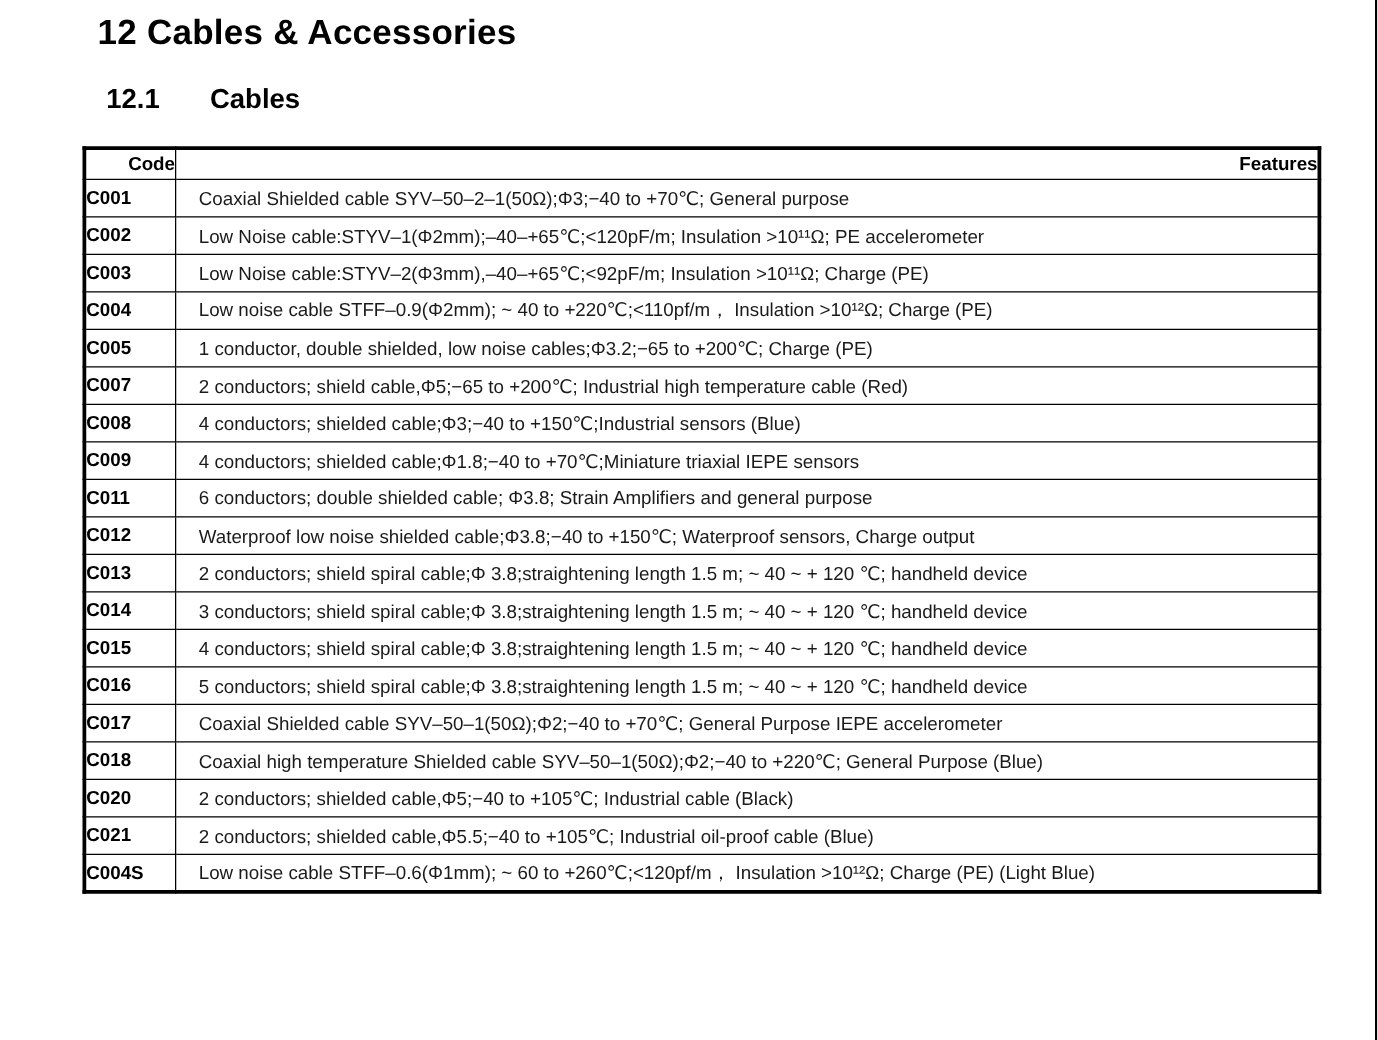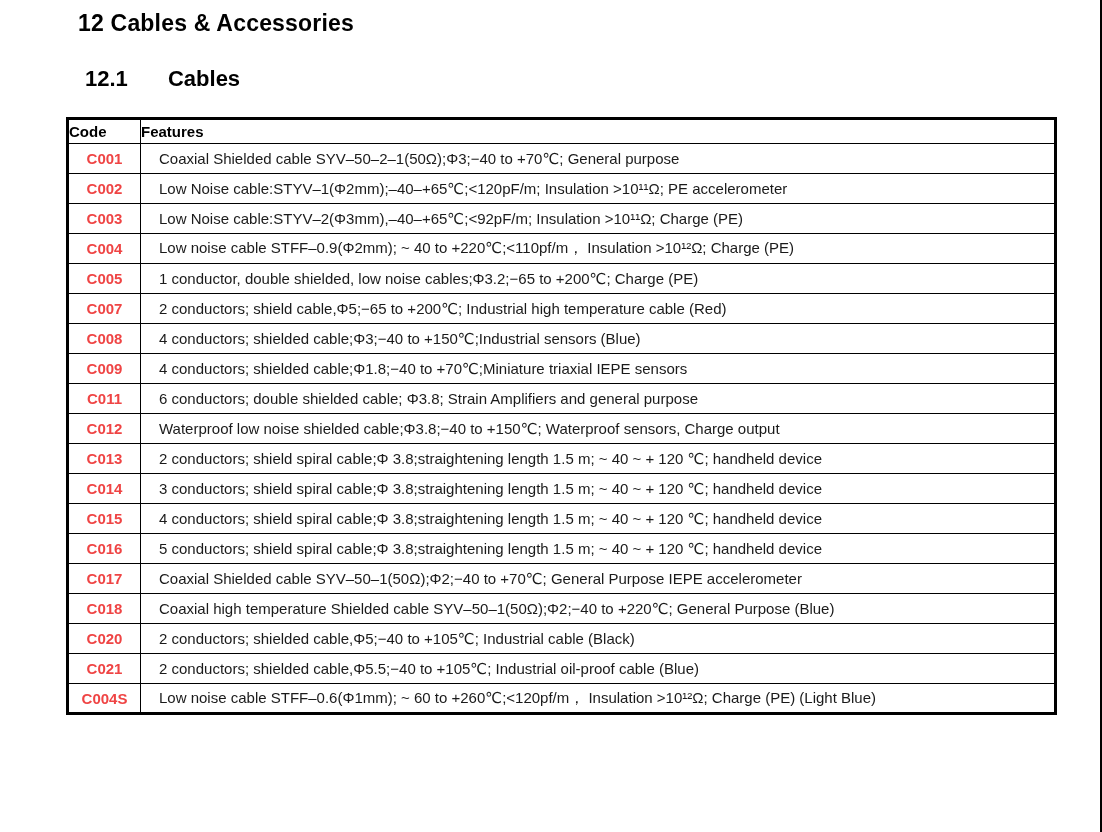--- a/index.html
+++ b/index.html
@@ -14,21 +14,21 @@
   }
   .page-edge-right {
     position: absolute;
     top: 0; bottom: 0; right: 0;
     width: 2px;
     background: #000000;
   }
   .doc-title {
     position: absolute;
     left: 78px; top: 10px;
-    font-size: 23px;
+    font-size: 28px;
     font-weight: bold;
     color: #000000;
     letter-spacing: 0.2px;
   }
   .section-heading {
     position: absolute;
     left: 85px; top: 66px;
     font-size: 22px;
     font-weight: bold;
     color: #000000;
@@ -45,28 +45,27 @@
   }
   table.cables th, table.cables td {
     border: 1px solid #000000;
     font-size: 15px;
     vertical-align: middle;
   }
   table.cables th {
     height: 25px;
     font-weight: bold;
     color: #000000;
-    text-align: left;
+    text-align: right;
   }
   col.code-col { width: 73px; }
   td.code-cell {
     height: 30px;
-    text-align: center;
     font-weight: bold;
-    color: #ef4444;
+    color: #000000;
   }
   td.features-cell {
     padding-left: 18px;
     color: #1a1a1a;
   }
 </style>
 </head>
 <body>
 
 <div class="page">

